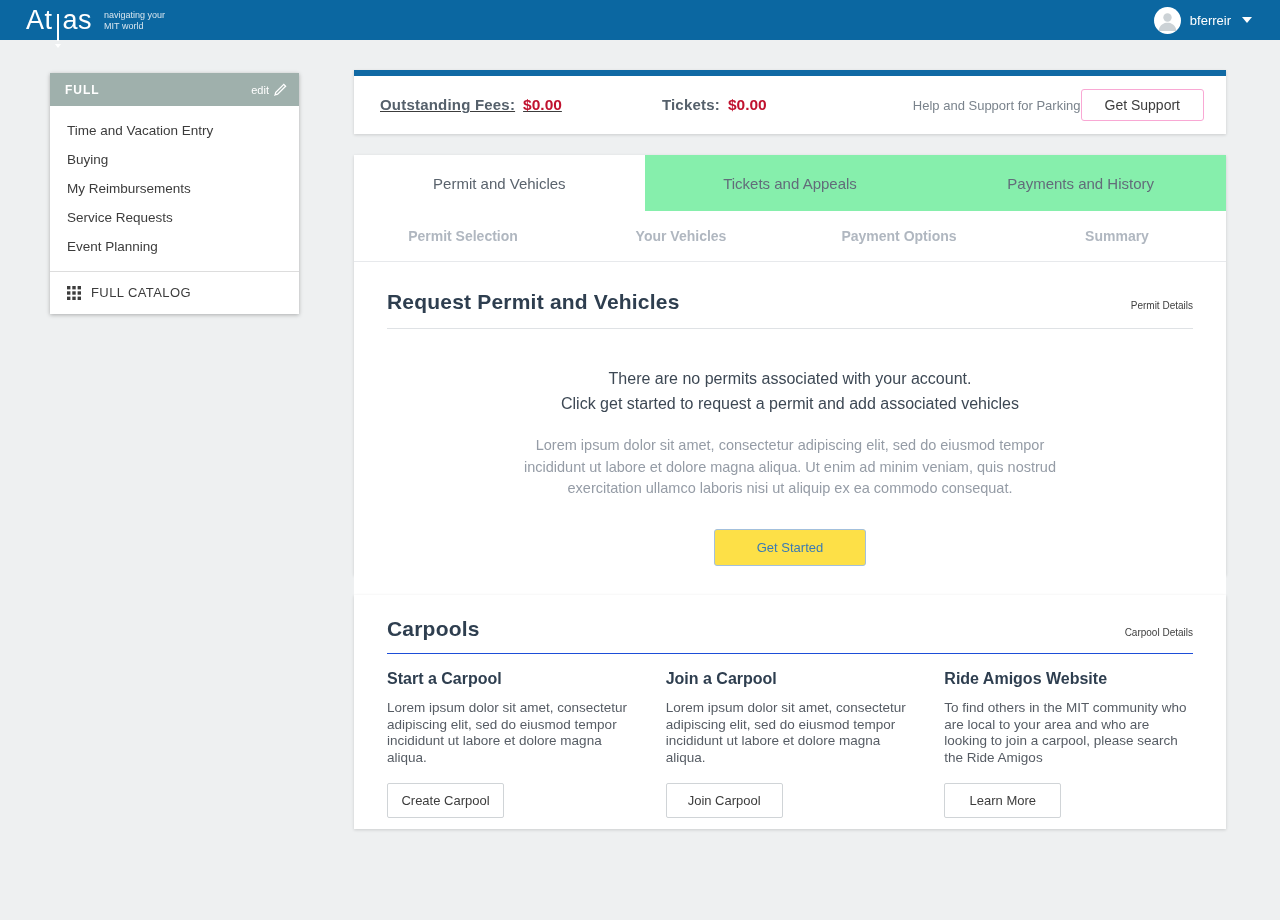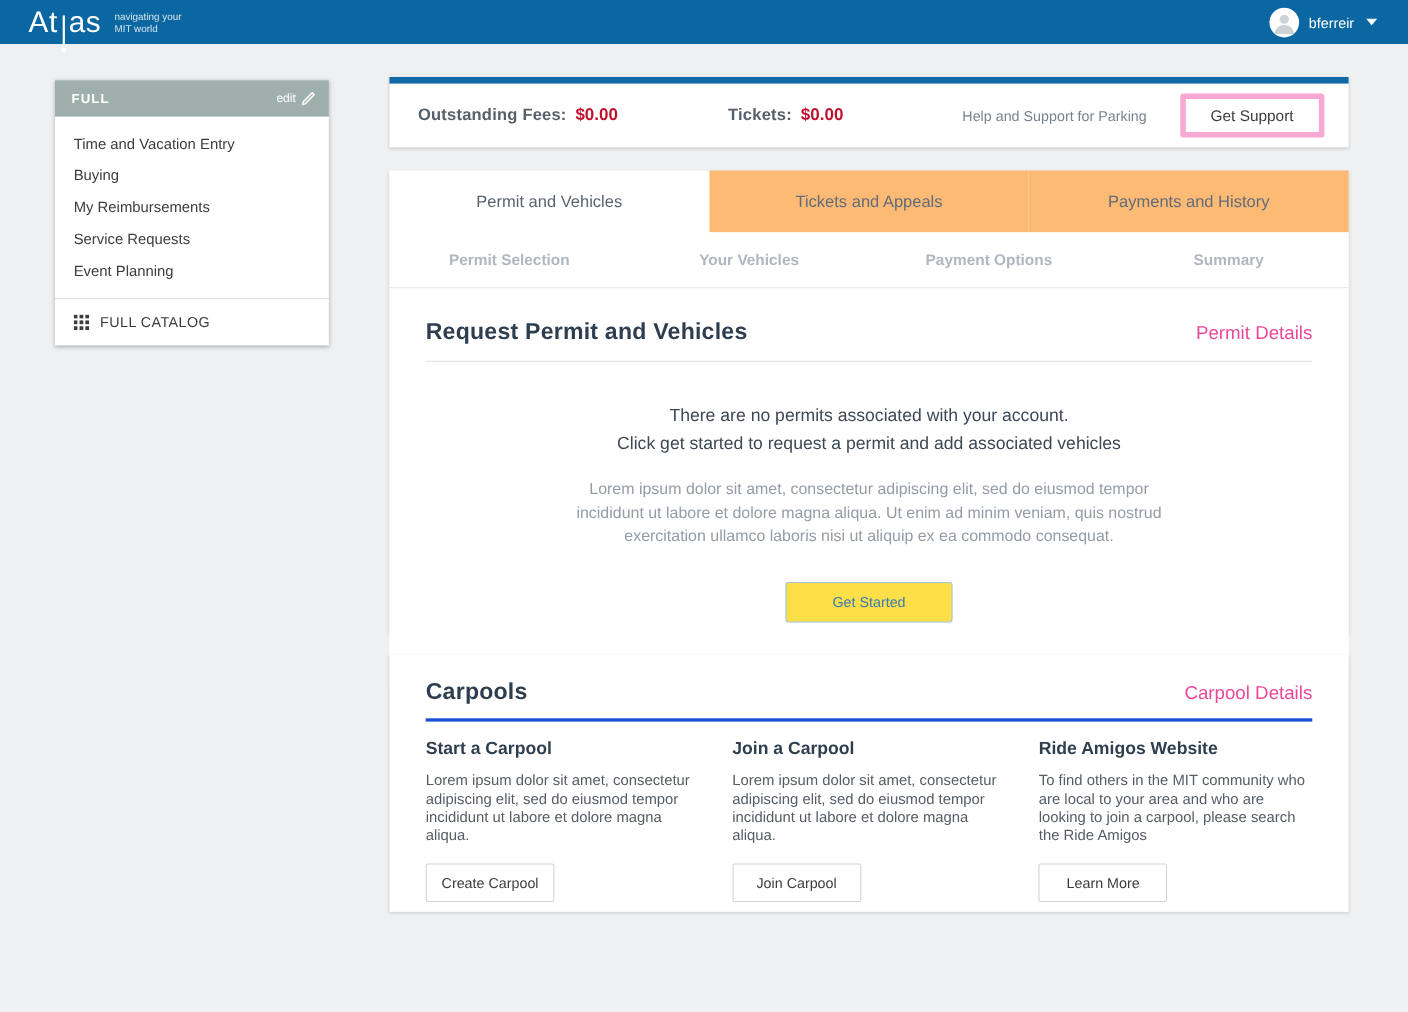--- a/index.html
+++ b/index.html
@@ -62,75 +62,75 @@
   
   .fees-card {
     position:absolute; left:354px; top:70px; width:872px; height:64px;
     background:#fff; box-shadow:0 1px 3px rgba(0,0,0,0.15);
     border-top:6px solid #1069a4;
     display:flex; align-items:center; padding:0 22px 0 26px;
   }
   .fee-group { display:flex; align-items:baseline; gap:8px; }
   .fee-label { font-size:15px; font-weight:bold; color:#55606b; letter-spacing:0.2px; }
   .fee-value { font-size:15.5px; font-weight:bold; color:#c0122f; }
-  .fee-gap1 { margin-right:100px; }
-  .fees-right { margin-left:auto; display:flex; align-items:center; gap:30px; }
+  .fee-gap1 { margin-right:100px;text-decoration:underline; }
+  .fees-right { margin-left:auto; display:flex; align-items:center; gap:0; }
   .help-text { font-size:13px; color:#7a838c; }
   .get-support-btn {
-    background:#fff; border:5px solid #f9a8d4; border-radius:3px;
+    background:#fff; border:1px solid #f9a8d4; border-radius:3px;
     font-family:inherit; font-size:14px; color:#3c3c3c;
     padding:7px 23px; cursor:pointer;
   }
 
   .main-panel {
     position:absolute; left:354px; top:155px; width:872px; height:420px;
     box-shadow:0 1px 3px rgba(0,0,0,0.15);
   }
   .tabs-row { display:flex; height:56px; }
   .tab {
     flex:1; display:flex; align-items:center; justify-content:center;
-    background:#fdba74; font-size:15px; color:#626c7a; cursor:pointer;
+    background:#86efac; font-size:15px; color:#626c7a; cursor:pointer;
   }
   .tab.active { background:#fff; color:#5a636d; }
   .panel-body { background:#fff; height:412px; }
   .steps-row {
     display:flex; height:51px; border-bottom:1px solid #e7e9ec;
   }
   .step {
     flex:1; display:flex; align-items:center; justify-content:center;
     font-size:14px; font-weight:bold; color:#b0b7c0; cursor:pointer;
   }
   .section-inner { padding:0 33px; }
   .section-title-row {
     display:flex; align-items:baseline; justify-content:space-between;
     padding:28px 0 14px 0; border-bottom:1px solid #dfe2e5;
   }
   .section-title { font-size:21px; font-weight:bold; color:#2e3e4f; letter-spacing:0.2px; }
-  .details-link { font-size:17px; color:#ec4899; text-decoration:none; cursor:pointer; }
+  .details-link { font-size:10px; color:#404040; text-decoration:none; cursor:pointer; }
   .empty-message { text-align:center; margin-top:37px; font-size:16px; color:#3d4854; line-height:25px; }
   .lorem-text {
     text-align:center; margin:19px auto 0 auto; width:560px;
     font-size:14.5px; color:#959ca6; line-height:21.5px;
   }
   .get-started-wrap { text-align:center; margin-top:29px; }
   .get-started-btn {
     background:#fde047; border:1px solid #a3c0dc; border-radius:3px;
     font-family:inherit; font-size:13px; color:#3a7ab5;
     padding:10px 42px; cursor:pointer;
   }
 
   
   .carpools-card {
     position:absolute; left:354px; top:595px; width:872px; height:234px;
     background:#fff; box-shadow:0 1px 3px rgba(0,0,0,0.15);
     padding:0 33px;
   }
   .carpool-title-row {
     display:flex; align-items:baseline; justify-content:space-between;
-    padding:22px 0 12px 0; border-bottom:3px solid #1d4ed8;
+    padding:22px 0 12px 0; border-bottom:1px solid #1d4ed8;
   }
   .carpool-cols { display:grid; grid-template-columns:repeat(3, 1fr); column-gap:30px; margin-top:16px; }
   .carpool-col-title { font-size:16px; font-weight:bold; color:#2e3e4f; }
   .carpool-col-text { font-size:13.5px; color:#565c64; line-height:16.5px; margin-top:12px; min-height:52px; }
   .carpool-btn {
     margin-top:17px; background:#fff; border:1px solid #d0d4d7; border-radius:2px;
     font-family:inherit; font-size:13px; color:#3c3c3c;
     padding:9px 0; width:117px; cursor:pointer;
   }
 </style>

